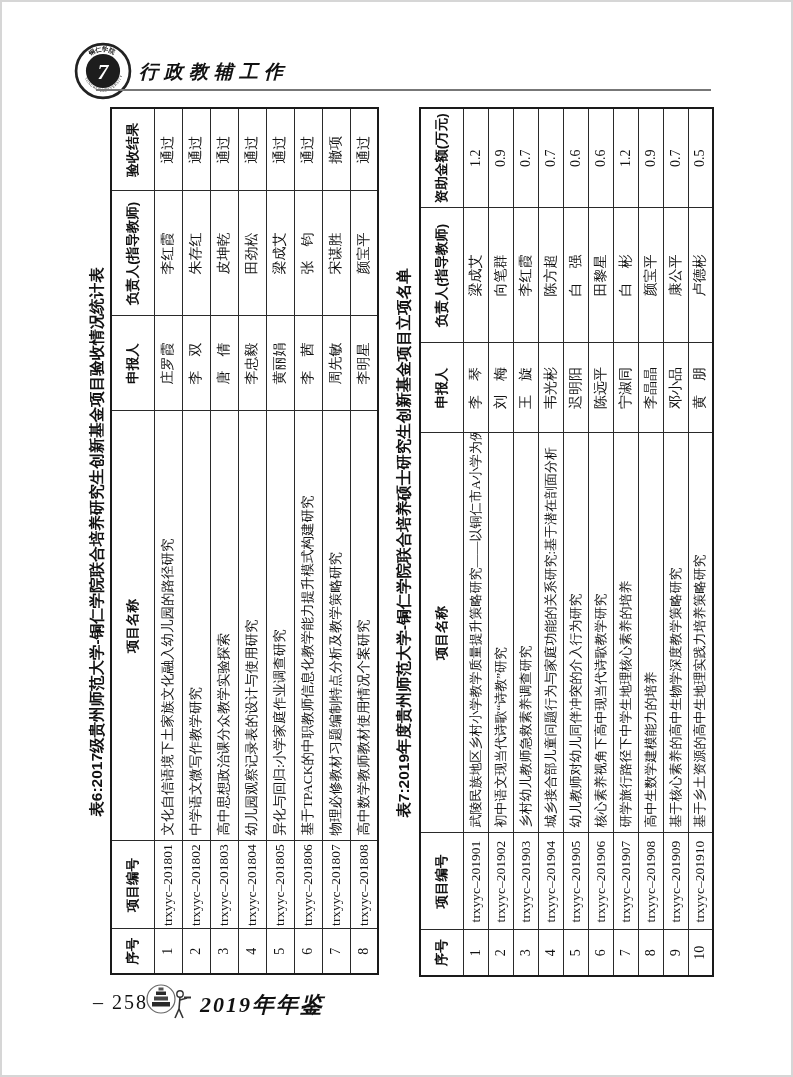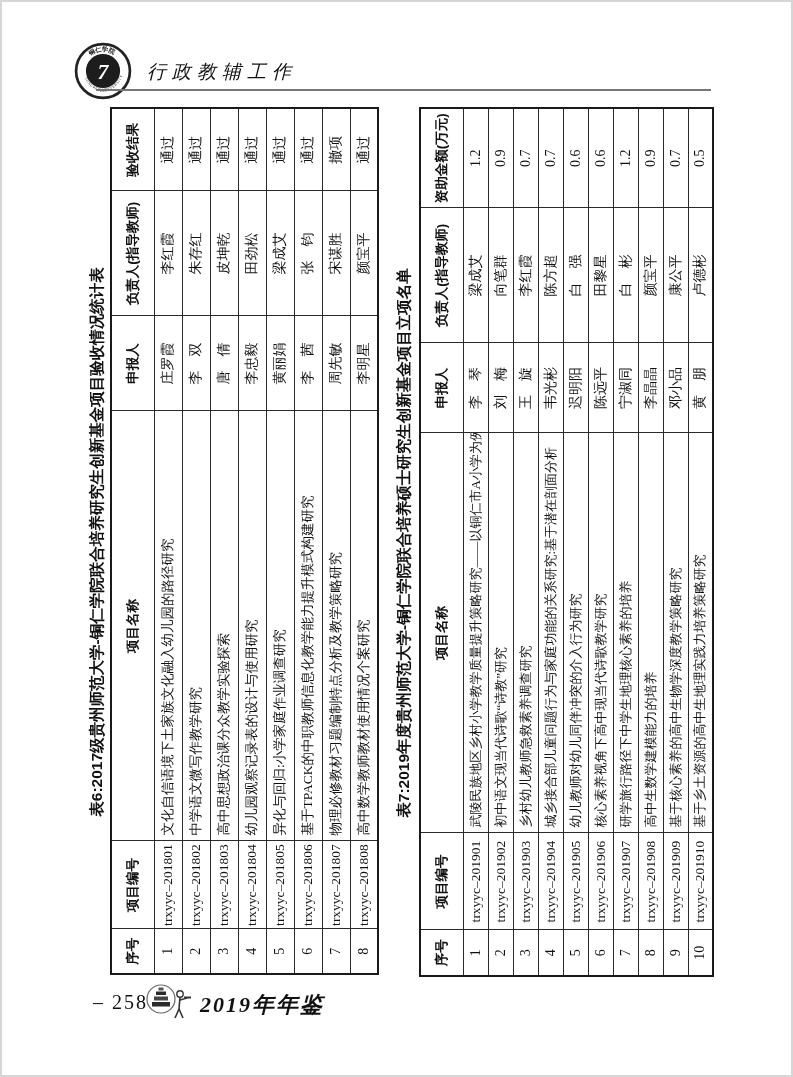--- a/index.html
+++ b/index.html
@@ -1,21 +1,21 @@
 <!DOCTYPE html>
 <html><head>
 <meta charset="utf-8">
 <style>
   html,body{margin:0;padding:0;background:#ffffff;}
   body{width:793px;height:1077px;position:relative;font-family:"Liberation Serif",serif;color:#111;overflow:hidden;}
   .page{position:absolute;inset:0;border:2px solid #d6d6d6;box-sizing:border-box;background:#fff;}
 
   
   .logo{position:absolute;left:72px;top:40px;width:58px;height:58px;}
-  .section-title{position:absolute;left:145px;top:57px;font-size:19px;letter-spacing:6px;font-style:italic;font-weight:400;}
+  .section-title{position:absolute;left:137px;top:57px;font-size:19px;letter-spacing:6px;font-style:italic;font-weight:700;}
   .header-rule{position:absolute;left:94px;top:87px;width:615px;height:2px;background:#777;}
 
   
   .tblock{position:absolute;}
   .rot{transform-origin:0 0;}
   #t6{left:84px;top:107px;width:293px;height:866px;}
   #t6 .rot{width:866px;height:293px;transform:translateY(866px) rotate(-90deg);}
   #t7{left:390px;top:107px;width:320px;height:868px;}
   #t7 .rot{width:868px;height:320px;transform:translateY(868px) rotate(-90deg);}
 

